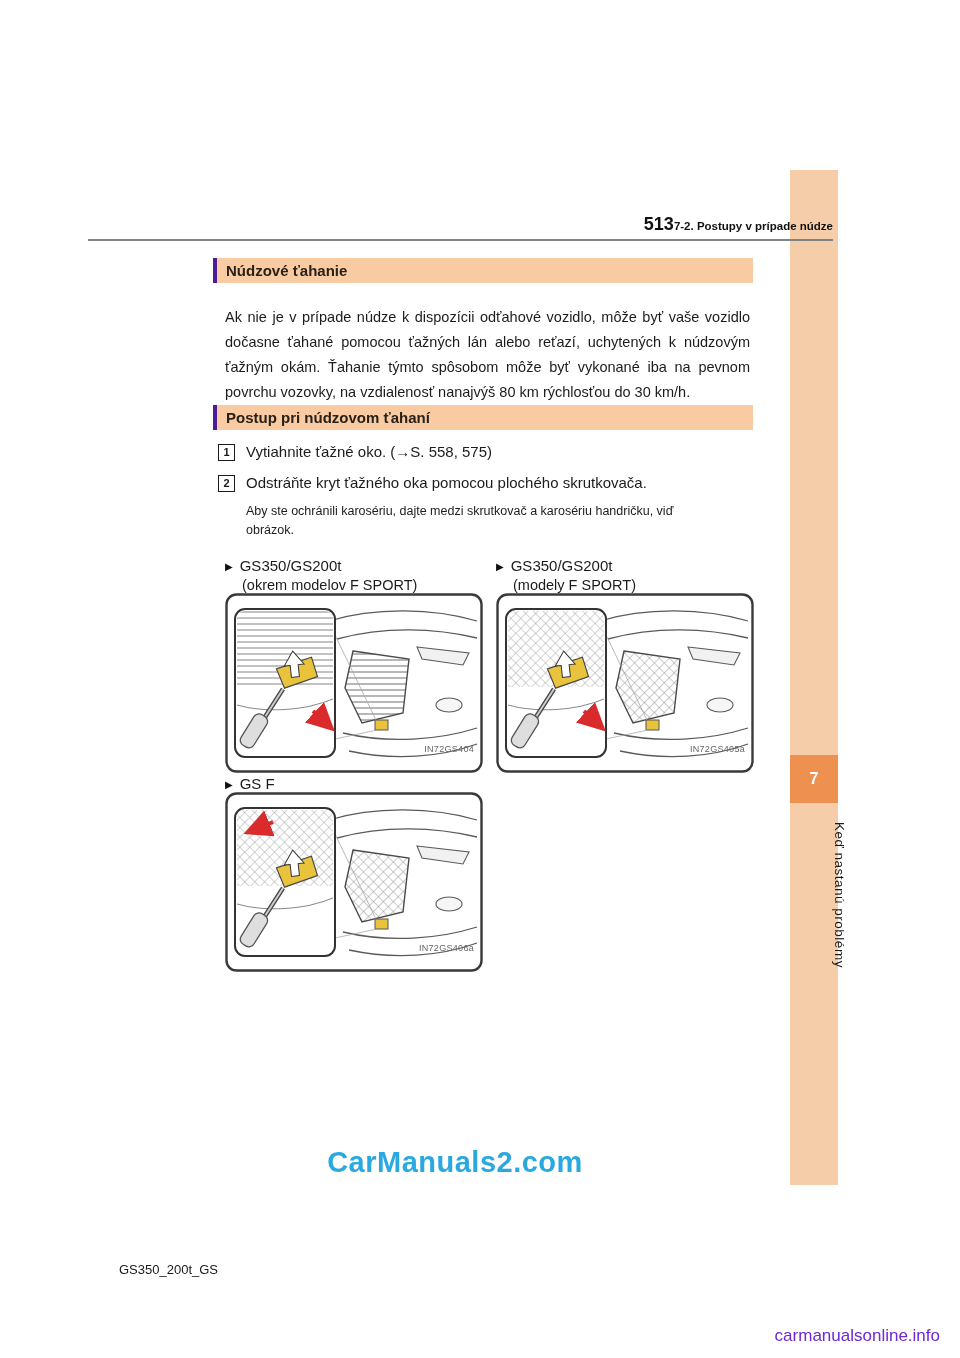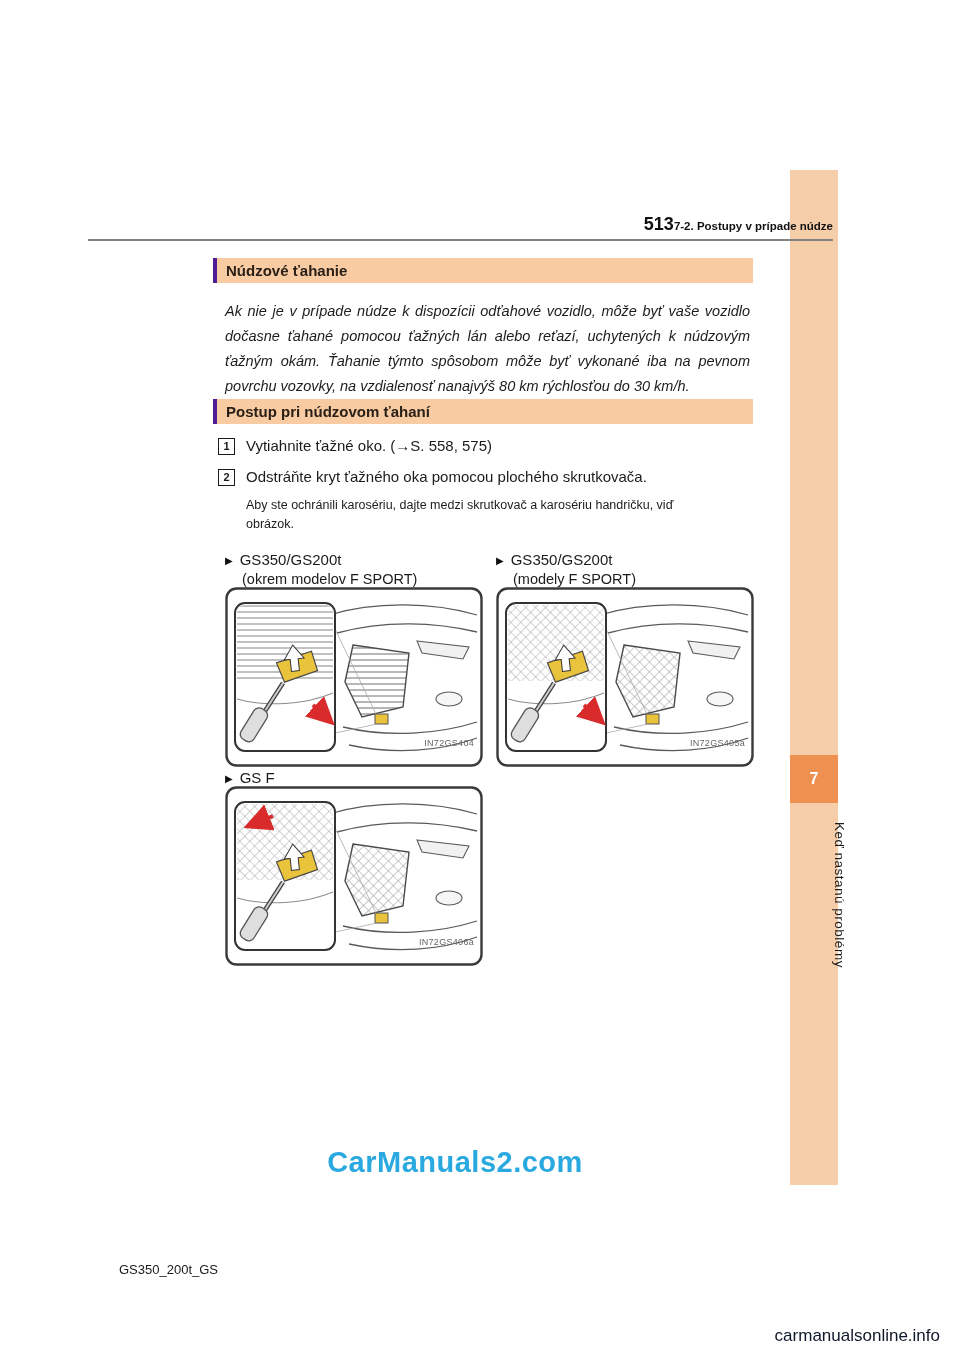--- a/index.html
+++ b/index.html
@@ -57,21 +57,21 @@
     border-left: 4px solid #4c1d95;
     padding-left: 9px;
     font-weight: bold; font-size: 15px; color: #2a2017;
   }
   .section-bar.second { }
 
   p.body {
     font-size: 14.5px; line-height: 1.72; text-align: justify;
     padding: 0 3px 0 12px; color: #1c1c1c;
   }
-  p.body.first { margin-top: 16px; font-style: italic; }
+  p.body.first { margin-top: 22px; }
 
   .step {
     display: flex; align-items: flex-start; gap: 11px;
     padding-left: 5px; margin-top: 13px; font-size: 15px;
   }
   .step-num {
     flex: 0 0 auto;
     width: 17px; height: 17px;
     border: 1.6px solid #1a1a1a;
     font-size: 11px; font-weight: bold; color: #1a1a1a;
@@ -106,21 +106,21 @@
     font-size: 29px; font-weight: bold; color: #2aa9e1;
     letter-spacing: 0.5px;
     text-decoration: none; display: block;
   }
   .footer-code {
     position: absolute; left: 119px; top: 1262px;
     font-size: 13px; color: #1a1a1a;
   }
   .site-watermark {
     position: absolute; right: 20px; top: 1326px;
-    font-size: 17px; color: #0f172a;
+    font-size: 17px; color: #6d28d9;
     text-decoration: none;
     margin-left: 20px;
   }
 </style>
 </head>
 <body>
 
 <div class="page">
 
   <div class="band">

